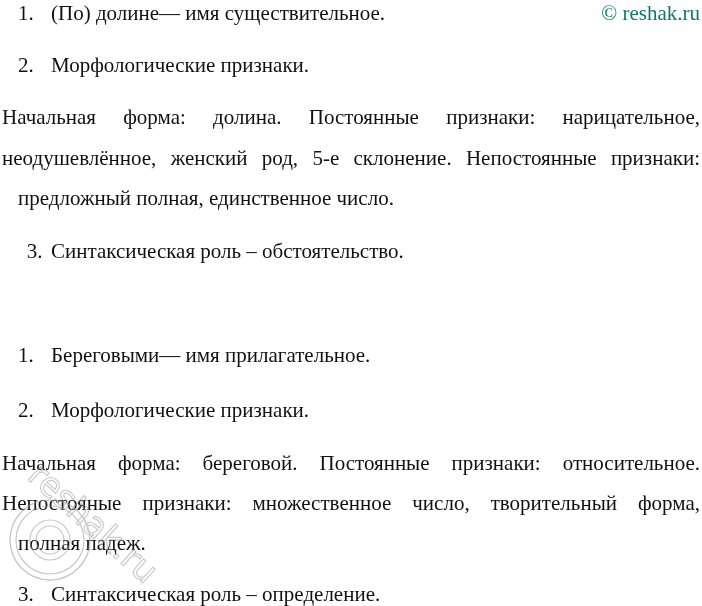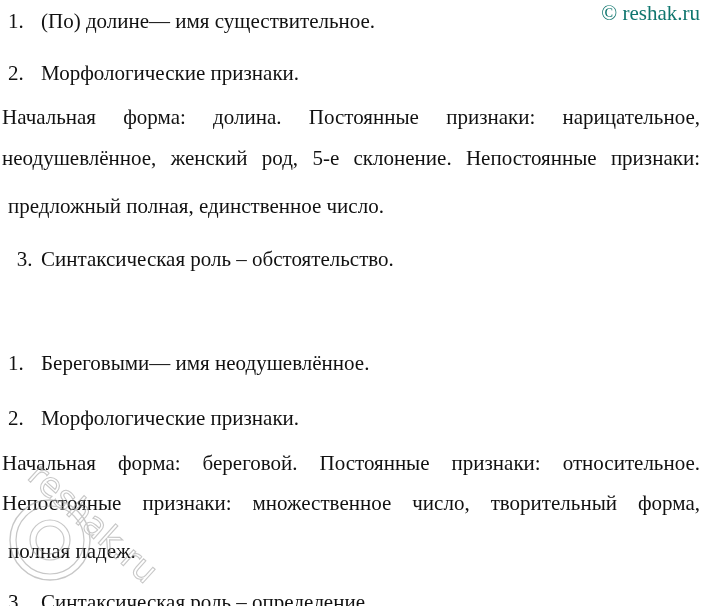--- a/index.html
+++ b/index.html
@@ -11,24 +11,23 @@
       width: 702px;
       height: 606px;
       position: relative;
       overflow: hidden;
       font-family: "Liberation Serif", "DejaVu Serif", serif;
       font-size: 21px;
       color: #111111;
     }
     .line {
       position: absolute;
-      left: 8px;
+      left: 18px;
       white-space: nowrap;
       line-height: 26px;
-      margin-top: 8px;
     }
     .num {
       display: inline-block;
       width: 33px;
     }
     .justify {
       position: absolute;
       left: 2px;
       width: 698px;
       line-height: 26px;
@@ -70,21 +69,21 @@
 
   <div class="justify" style="top:104px;">Начальная форма: долина. Постоянные признаки: нарицательное,</div>
   <div class="justify" style="top:145px;">неодушевлённое, женский род, 5-е склонение. Непостоянные признаки:</div>
   <div class="line" style="top:185px;">предложный полная, единственное число.</div>
 
   <div class="line" style="top:238px;text-align:center;">
     <span class="num">3.</span><span>Синтаксическая роль – обстоятельство.</span>
   </div>
 
   <div class="line" style="top:342px;">
-    <span class="num">1.</span><span>Береговыми— имя неодушевлённое.</span>
+    <span class="num">1.</span><span>Береговыми— имя прилагательное.</span>
   </div>
 
   <div class="line" style="top:397px;">
     <span class="num">2.</span><span>Морфологические признаки.</span>
   </div>
 
   <div class="justify" style="top:450px;font-family:Liberation Serif, serif;">Начальная форма: береговой. Постоянные признаки: относительное.</div>
   <div class="justify" style="top:490px;">Непостояные признаки: множественное число, творительный форма,</div>
   <div class="line" style="top:530px;">полная падеж.</div>
 

